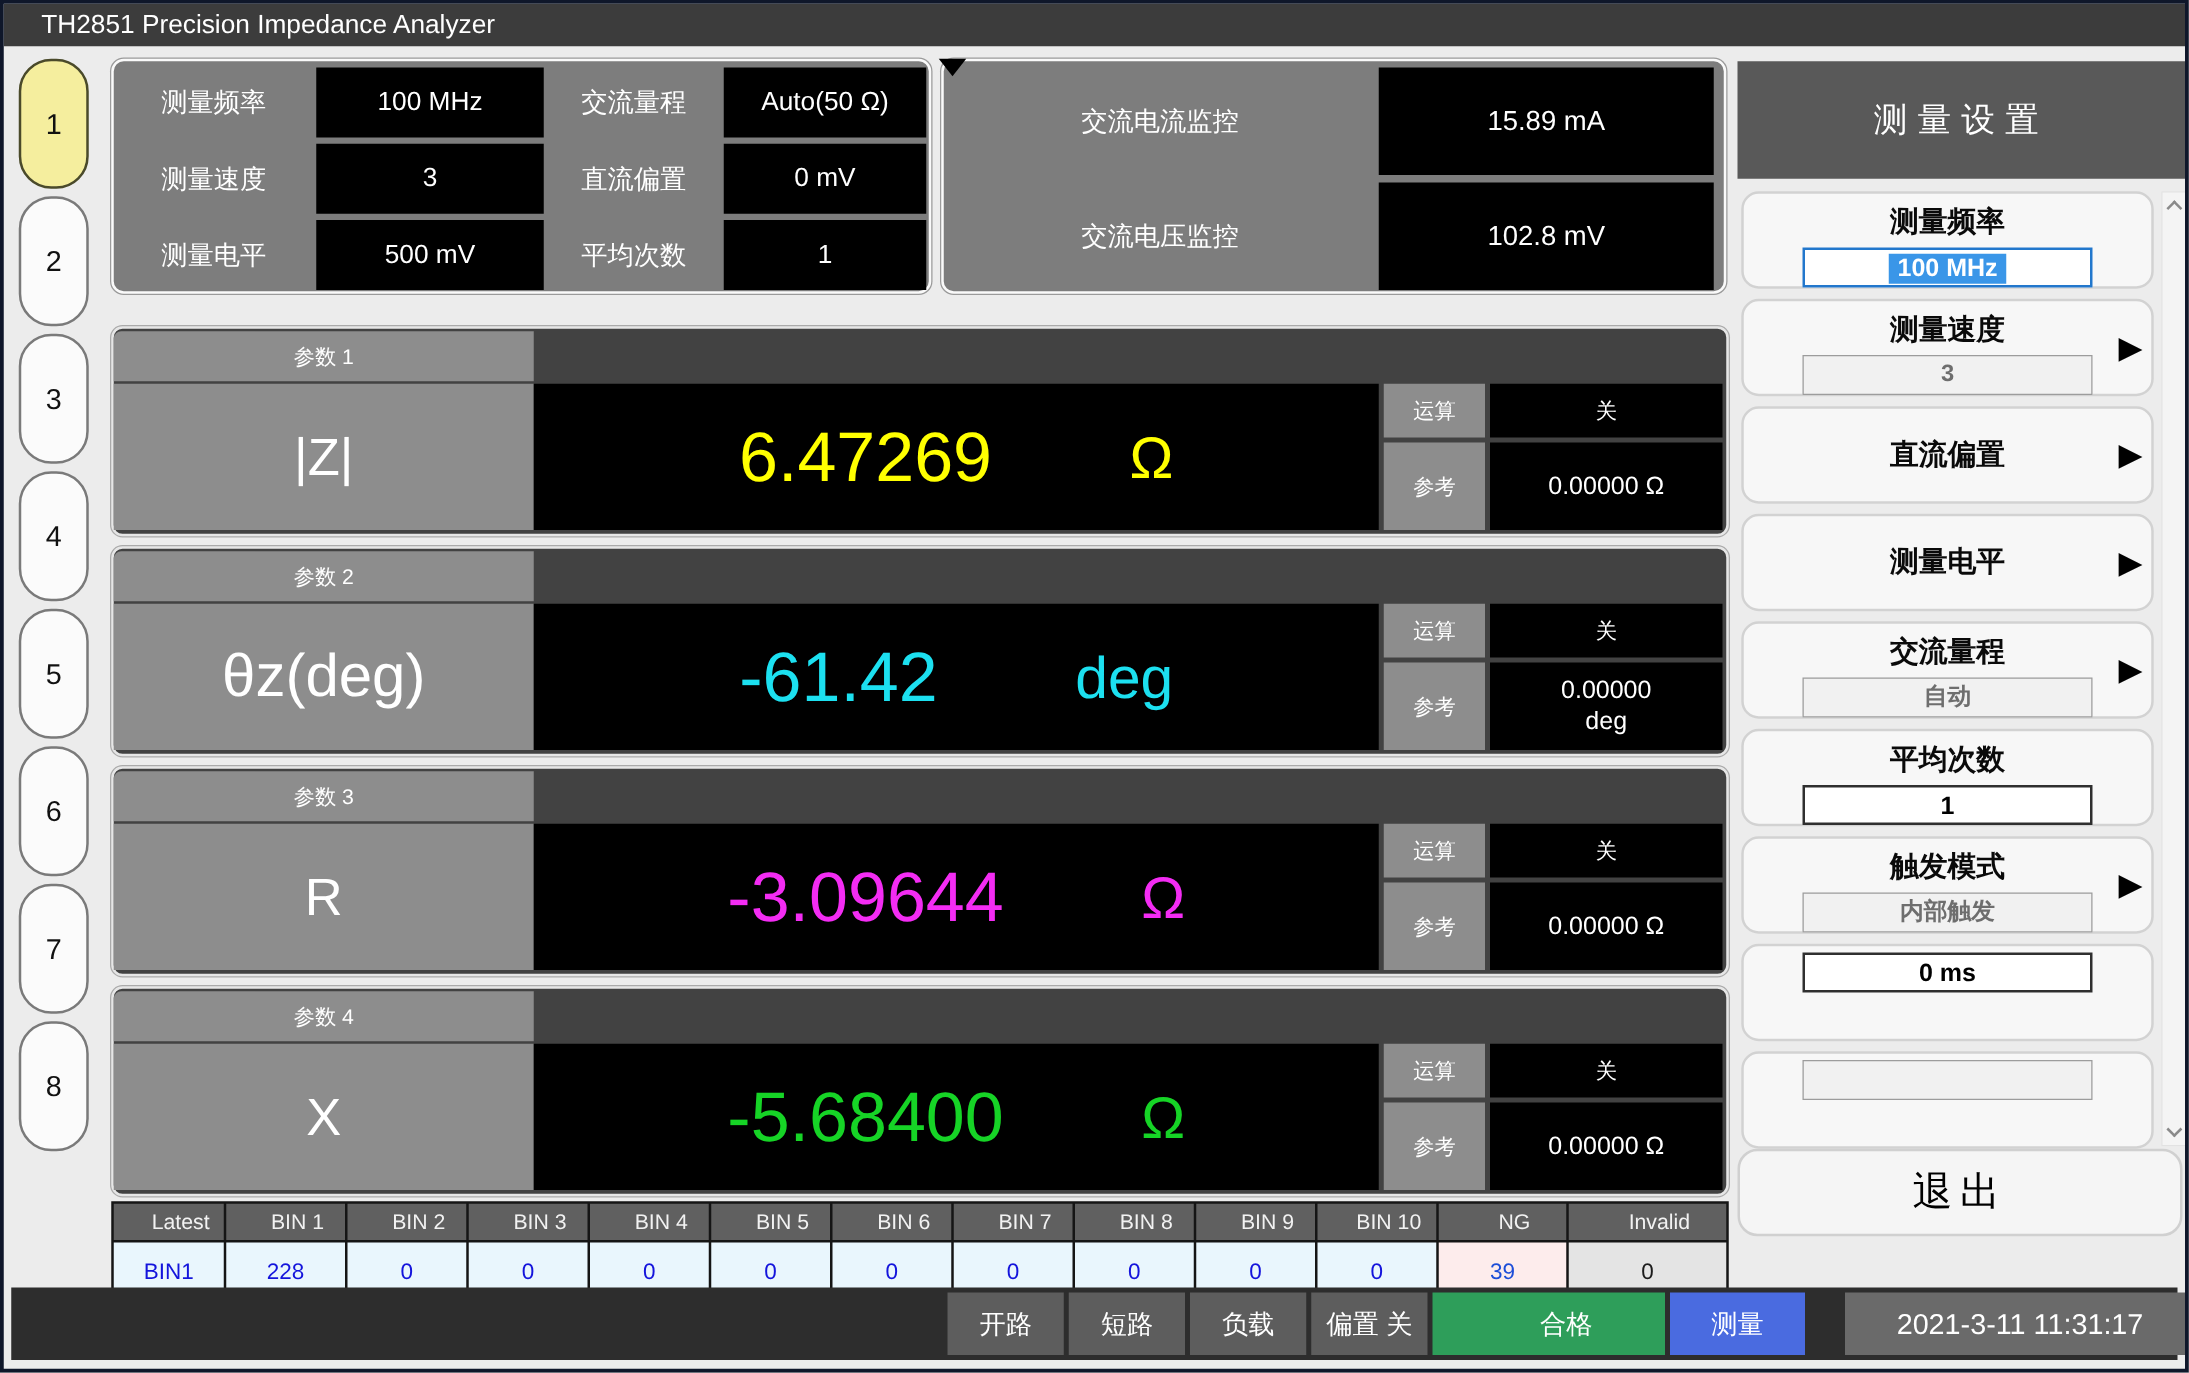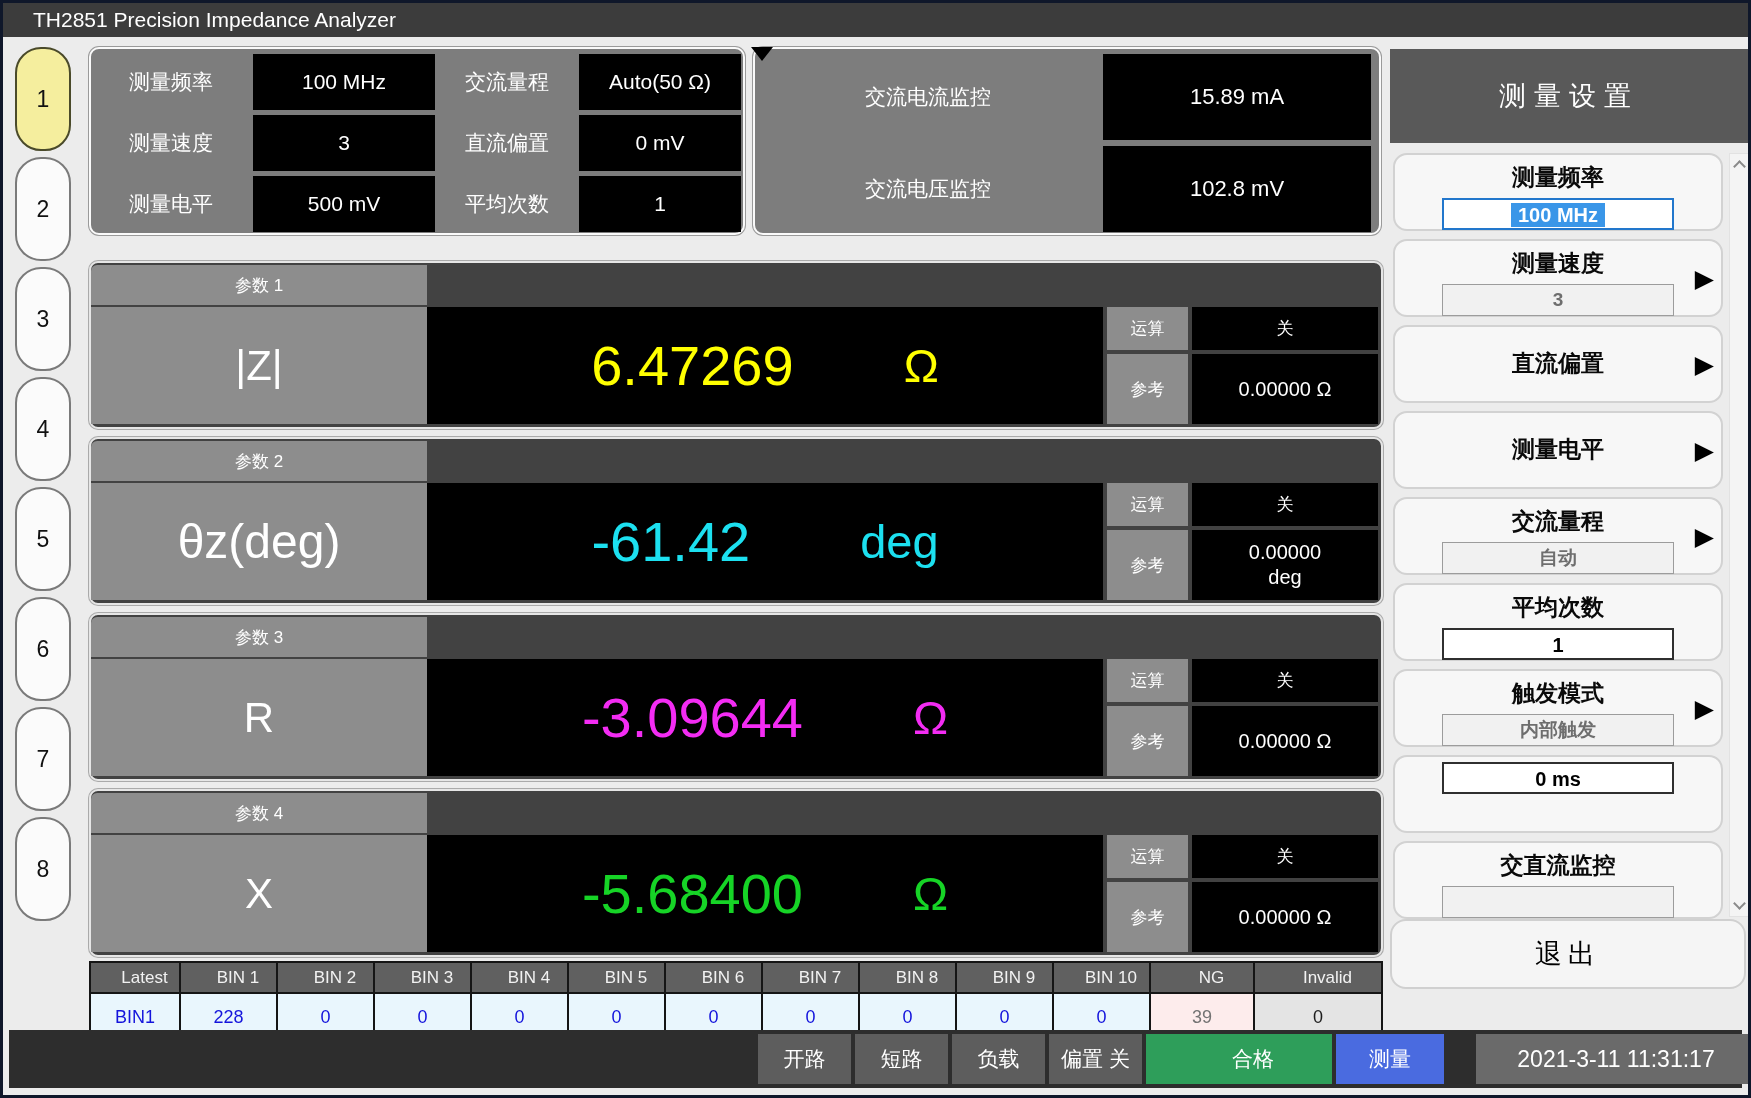--- a/index.html
+++ b/index.html
@@ -91,21 +91,21 @@
   .sb-label.solo { margin-top:0; line-height:72px; }
   .sb-box { margin:5px auto 0; width:232px; height:32px; line-height:30px; text-align:center; }
   .sb-box.readonly { background:#f1f1f1; border:1px solid #9c9c9c; color:#6e6e6e; font-weight:bold;
                      font-size:19px; }
   .sb-box.input { background:#fff; border:2px solid #2f2f2f; color:#000; font-weight:bold; font-size:20px; }
   .sb-box.input-frame { background:#fff; border:2px solid #2277cc; font-size:20px; font-weight:bold; }
   .sb-box.input-frame .sel { color:#fff; padding:1px 7px; }
   .sb-arrow { position:absolute; right:7px; top:50%; transform:translateY(-50%); font-size:25px;
               color:#000; }
   .exit-btn { position:absolute; left:1387px; top:916px; width:356px; height:70px; background:#f5f5f5;
-              border:2px solid #d0d0d0; border-radius:16px; font-size:27px; letter-spacing:6px;
+              border:2px solid #d0d0d0; border-radius:16px; font-size:32px; letter-spacing:6px;
               color:#000; display:flex; align-items:center; justify-content:center; z-index:6; }
   .scrollbar { position:absolute; left:1726px; top:150px; width:20px; height:764px; background:#f4f4f4;
                border:1px solid #e2e2e2; }
   .chev { position:absolute; left:5px; width:9px; height:9px; border-left:2px solid #8a8a8a;
           border-top:2px solid #8a8a8a; }
   .chev.up   { top:8px; transform:rotate(45deg); }
   .chev.down { bottom:8px; transform:rotate(225deg); }
 </style>
 </head>
 <body>
@@ -219,21 +219,21 @@
     <div class="bin-v" style="color: rgb(20, 20, 220);">228</div>
     <div class="bin-v" style="color: rgb(20, 20, 220);">0</div>
     <div class="bin-v" style="color: rgb(20, 20, 220);">0</div>
     <div class="bin-v" style="color: rgb(20, 20, 220);">0</div>
     <div class="bin-v" style="color: rgb(20, 20, 220);">0</div>
     <div class="bin-v" style="color: rgb(20, 20, 220);">0</div>
     <div class="bin-v" style="color: rgb(20, 20, 220);">0</div>
     <div class="bin-v" style="color: rgb(20, 20, 220);">0</div>
     <div class="bin-v" style="color: rgb(20, 20, 220);">0</div>
     <div class="bin-v" style="color: rgb(20, 20, 220);">0</div>
-    <div class="bin-v ng" style="color: #737373;">39</div>
+    <div class="bin-v ng" style="color: #1d4ed8;">39</div>
     <div class="bin-v invalid">0</div>
   </div>
 
   <div class="status-bar">
     <div class="stat-box" id="sb-open">开路</div>
     <div class="stat-box" id="sb-short">短路</div>
     <div class="stat-box" id="sb-load">负载</div>
     <div class="stat-box" id="sb-bias">偏置 关</div>
     <div class="stat-box" id="sb-pass" style="background-color: rgb(46, 158, 90);">合格</div>
     <div class="stat-box" id="sb-measure" style="background-color: rgb(74, 107, 224);">测量</div>
@@ -270,21 +270,20 @@
   </div>
   <div class="sb-item" style="top:666px">
     <span class="sb-label">触发模式</span>
     <div class="sb-box readonly">内部触发</div>
     <span class="sb-arrow">▶</span>
   </div>
   <div class="sb-item" style="top:752px">
     <div class="sb-box input">0 ms</div>
   </div>
   <div class="sb-item" style="top:838px">
-    <span class="sb-label">交直流监控</span>
     <div class="sb-box readonly"></div>
   </div>
 
   <div class="exit-btn">退出</div>
 
   <div class="scrollbar">
     <span class="chev up"></span>
     <span class="chev down"></span>
   </div>
 

